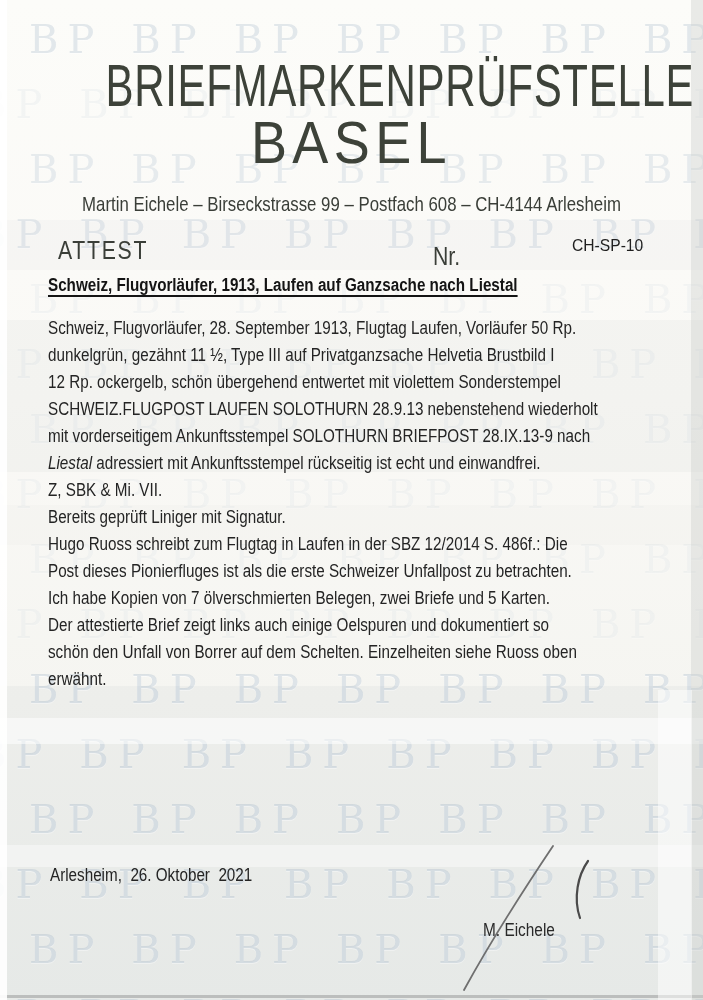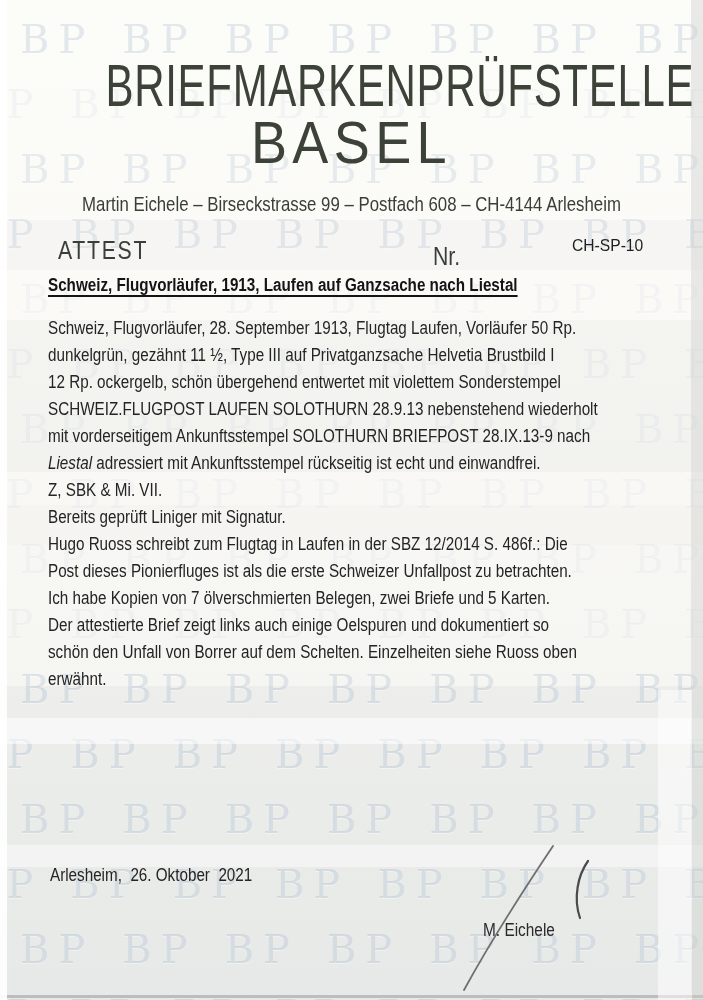--- a/index.html
+++ b/index.html
@@ -3,21 +3,21 @@
 <meta charset="utf-8">
 <style>
   html,body{margin:0;padding:0;background:#888;}
   .page{
     position:relative; width:703px; height:1000px; overflow:hidden; margin:0 auto;
     background:linear-gradient(180deg,#fcfcf9 0%,#faf9f6 40%,#f5f5f1 70%,#eef0ed 100%);
     font-family:"Liberation Sans", sans-serif;
   }
   
   .watermark{position:absolute; inset:0; overflow:hidden; padding-top:8px; z-index:1;}
-  .wm-row{height:65px; line-height:62px; white-space:nowrap; padding-left:20px;
+  .wm-row{height:65px; line-height:62px; white-space:nowrap; padding-left:29px;
           font-family:"DejaVu Serif","Liberation Serif",serif; font-size:40px;
           color:rgba(168,185,202,0.5); text-shadow:0 1px 0 rgba(255,255,255,0.8);
           opacity:.5;}
   .wm-row:nth-child(2n){margin-left:-52px;}
   .wm-row:nth-child(1){opacity:.62;}
   .wm-row:nth-child(2){opacity:.22;}
   .wm-row:nth-child(n+5):nth-child(-n+10){opacity:.2;}
   .wm-row:nth-child(n+11){opacity:.68;}
   .wm-g{margin-right:28px; letter-spacing:9px;}
   

